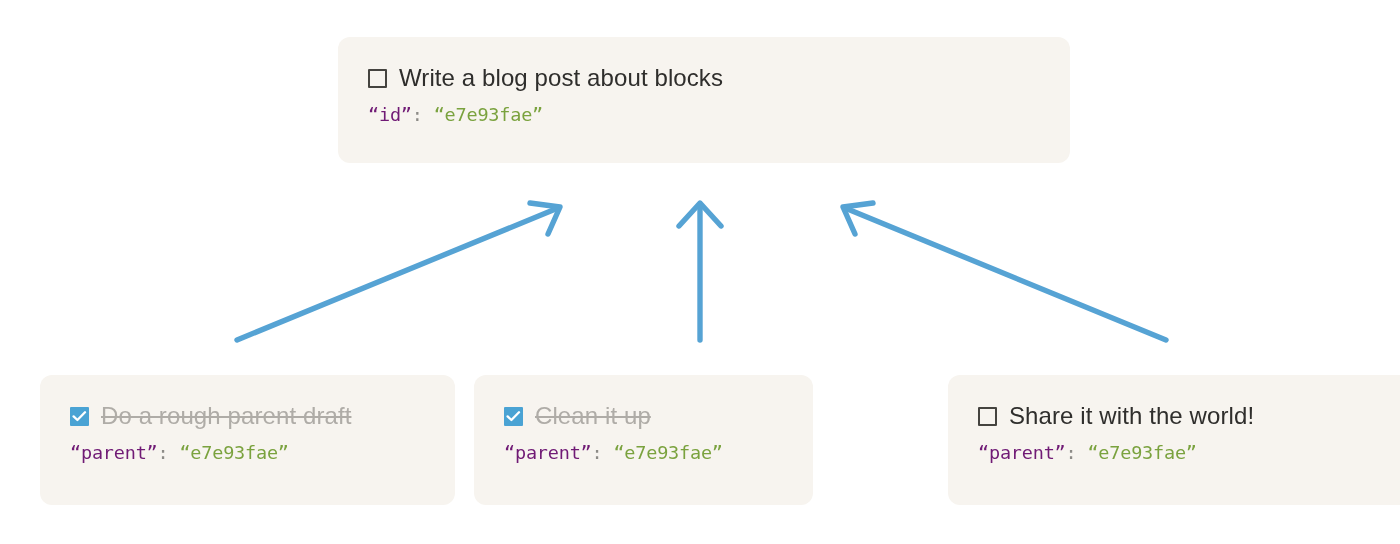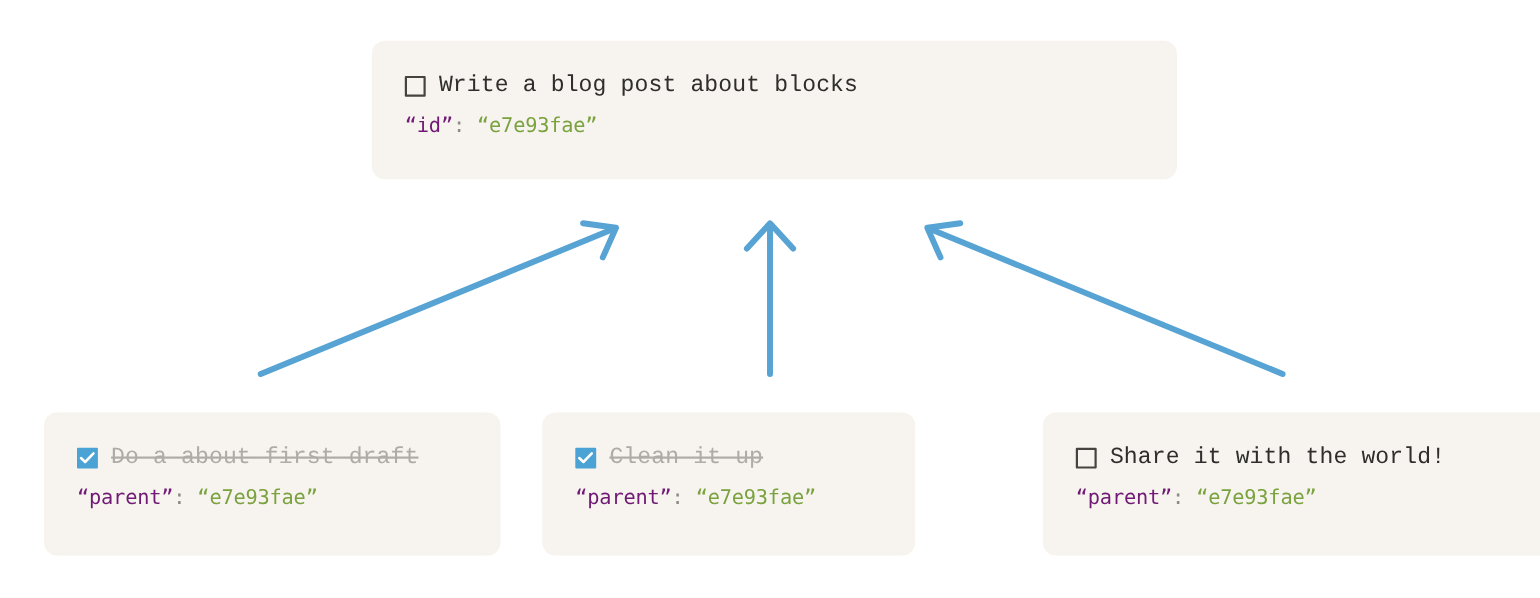--- a/index.html
+++ b/index.html
@@ -39,21 +39,21 @@
     width: 732px;
     height: 126px;
   }
   .card-child-1 {
     left: 40px;
     top: 375px;
     width: 415px;
     height: 130px;
   }
   .card-child-2 {
-    left: 493px;
+    left: 474px;
     top: 375px;
     width: 339px;
     height: 130px;
   }
   .card-child-3 {
     left: 948px;
     top: 375px;
     width: 495px;
     height: 130px;
   }
@@ -82,22 +82,22 @@
     background: #4aa3d4;
     border: none;
   }
   .checkbox.checked svg {
     position: absolute;
     left: 2px;
     top: 3px;
   }
 
   .todo-label {
-    font-family: Liberation Mono, monospace;
-    font-size: 21px;
+    font-family: Liberation Sans, sans-serif;
+    font-size: 24px;
     color: #2f2e2c;
     letter-spacing: 0.1px;
     white-space: nowrap;
   }
   .todo-label.done {
     color: #afaca7;
     text-decoration: line-through;
     text-decoration-thickness: 1.5px;
   }
 
@@ -156,21 +156,21 @@
     </div>
   </div>
 
   <div class="card card-child-1">
     <div class="todo-row">
       <span class="checkbox checked">
         <svg width="15" height="13" viewBox="0 0 15 13" aria-hidden="true">
           <path d="M1.6,6.4 L5.4,10.0 L13.0,2.2" stroke="#ffffff" stroke-width="2.3" fill="none" stroke-linecap="round" stroke-linejoin="round"></path>
         </svg>
       </span>
-      <span class="todo-label done">Do a about first draft</span>
+      <span class="todo-label done">Do a rough parent draft</span>
     </div>
     <div class="json-line">
       <span class="json-key">“parent”</span><span class="json-colon">:</span>&nbsp;<span class="json-val">“e7e93fae”</span>
     </div>
   </div>
 
   <div class="card card-child-2">
     <div class="todo-row">
       <span class="checkbox checked">
         <svg width="15" height="13" viewBox="0 0 15 13" aria-hidden="true">

